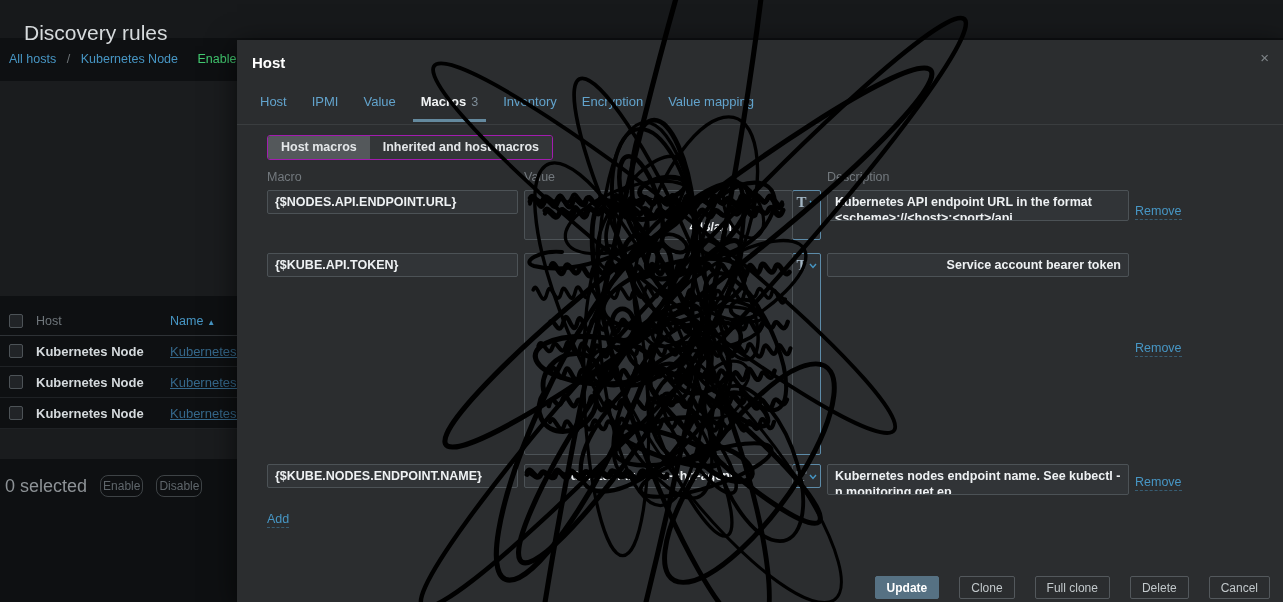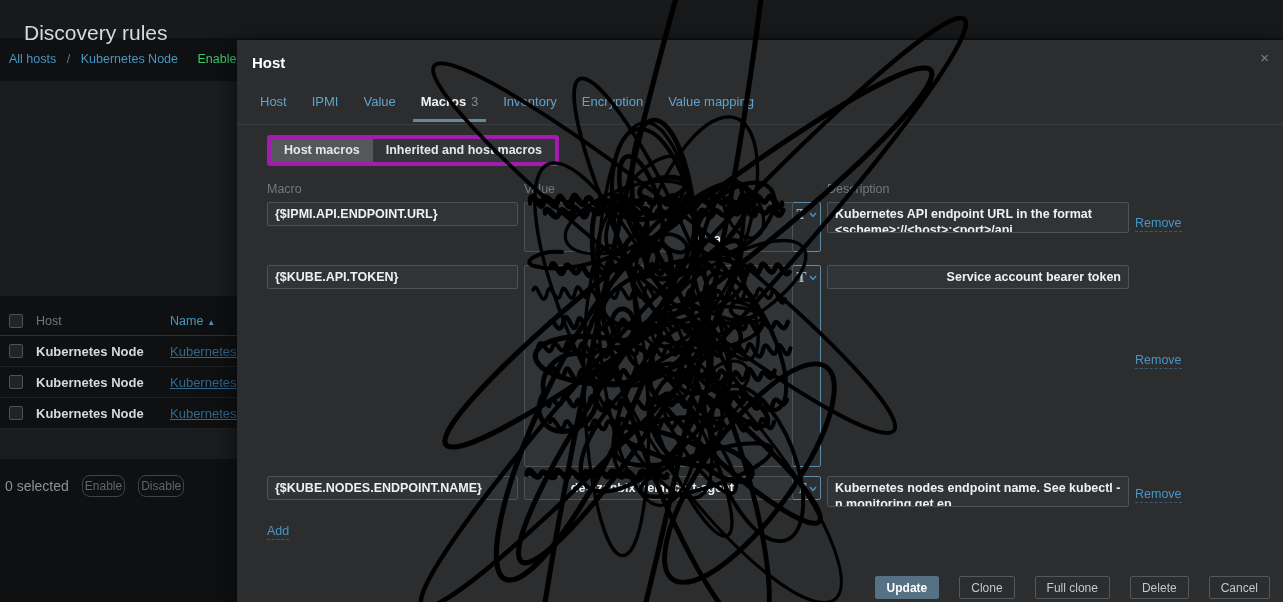--- a/index.html
+++ b/index.html
@@ -25,44 +25,44 @@
   .lt-row  { position:relative; display:flex; align-items:center; height:31px; border-bottom:1px solid #1f2225; }
   .cb { width:14px; height:14px; margin-left:9px; background:#212427; border:1px solid #4d5357; border-radius:2px; flex:0 0 auto; }
   .lt-col-host { margin-left:13px; font-size:12.5px; color:#6f767b; }
   .lt-col-name { position:absolute; left:170px; font-size:12.5px; color:#4796c4; white-space:nowrap; }
   .sort-arrow { font-size:8px; color:#4796c4; margin-left:4px; }
   .host-label { margin-left:13px; font-size:13px; font-weight:700; color:#d5dadd; white-space:nowrap; }
   .name-link { position:absolute; left:170px; font-size:13px; color:#35688b; text-decoration:underline; white-space:nowrap; }
   .lt-footer-strip { height:30px; background:#1a1c1e; }
 
   .selection-bar { position:absolute; left:0; top:475px; width:237px; display:flex; align-items:center; overflow:hidden; }
-  .sel-text { margin-left:5px; font-size:14px; color:#8d9296; white-space:nowrap; }
+  .sel-text { margin-left:5px; font-size:18px; color:#8d9296; white-space:nowrap; }
   .ghost-btn { height:22px; margin-left:13px; padding:0 2px; border:1px solid #3e4346; border-radius:8px;
                background:transparent; color:#5f666b; font-size:12px; display:flex; align-items:center; flex:0 0 auto; }
 
   
   .modal { position:absolute; left:237px; top:40px; width:1046px; height:562px; background:#2b2d2f;
            box-shadow:0 6px 28px rgba(0,0,0,.65); z-index:10; }
   .m-title { position:absolute; left:15px; top:14px; font-size:15px; font-weight:700; color:#fff; }
   .m-close { position:absolute; right:14px; top:10px; font-size:15px; color:#7f8488; cursor:pointer; line-height:15px; }
 
   .tabs { position:absolute; left:0; right:0; top:47px; height:38px; padding-left:20px;
           border-bottom:1px solid #3a3d3f; display:flex; align-items:flex-start; }
   .tab { position:relative; margin-right:19px; padding:7px 3px 12px; font-size:13px; color:#62a3cc;
          text-decoration:none; white-space:nowrap; }
   .tab.active { color:#f1f3f4; font-weight:700; }
   .tab.active::after { content:""; position:absolute; left:-5px; right:-5px; bottom:-1px; height:3px; background:#64899e; }
   .tab-count { color:#7e8d98; font-weight:400; font-size:12.5px; margin-left:5px; }
 
-  .toggle { position:absolute; left:30px; top:95px; display:flex; border:4px solid #a21caf; border-radius:3px; overflow:hidden; }
+  .toggle { position:absolute; left:30px; top:95px; display:flex; border:1px solid #a21caf; border-radius:3px; overflow:hidden; }
   .tg { padding:4px 13px 5px; font-size:12.5px; font-weight:700; color:#e4e7e9; background:#333638; white-space:nowrap; }
   .tg.sel { background:#54585b; }
 
   .macros-area { position:absolute; left:30px; top:130px; width:960px; }
-  .col-labels, .mrow { display:grid; grid-template-columns:251px 297px 302px 70px; column-gap:6px; align-items:start;margin-top:12px; }
+  .col-labels, .mrow { display:grid; grid-template-columns:251px 297px 302px 70px; column-gap:6px; align-items:start; }
   .col-labels span { font-size:12.5px; color:#73797e; line-height:14px; }
   .mrow0 { margin-top:6px; }
   .mrow1 { margin-top:13px; }
   .mrow2 { margin-top:9px; }
 
   .inp { background:#313437; border:1px solid #4c5256; border-radius:2px; color:#eef1f3;
          font-size:12.5px; font-weight:700; padding:3px 7px; overflow:hidden; line-height:16px; }
   .macro-inp { height:24px; white-space:nowrap; }
   .desc-h2 { height:31px; }
   .desc-h1 { height:24px; white-space:nowrap;text-align:right; }
@@ -163,21 +163,21 @@
 
   <div class="macros-area">
     <div class="col-labels">
       <span>Macro</span>
       <span>Value</span>
       <span>Description</span>
       <span></span>
     </div>
 
     <div class="mrow mrow0">
-      <div class="inp macro-inp">{$IPMI.API.ENDPOINT.URL}</div>
+      <div class="inp macro-inp">{$NODES.API.ENDPOINT.URL}</div>
       <div class="vgroup vg0">
         <div class="inp vinp">
           <span class="frag frag-r0">443/api</span>
         </div>
         <div class="tbox">
           <span class="tletter">T</span>
           <svg class="chev-svg" width="8" height="6" viewBox="0 0 8 6">
               <polyline points="1,1 4,4.5 7,1" fill="none" stroke="#4796c4" stroke-width="1.4"></polyline>
             </svg>
         </div>

